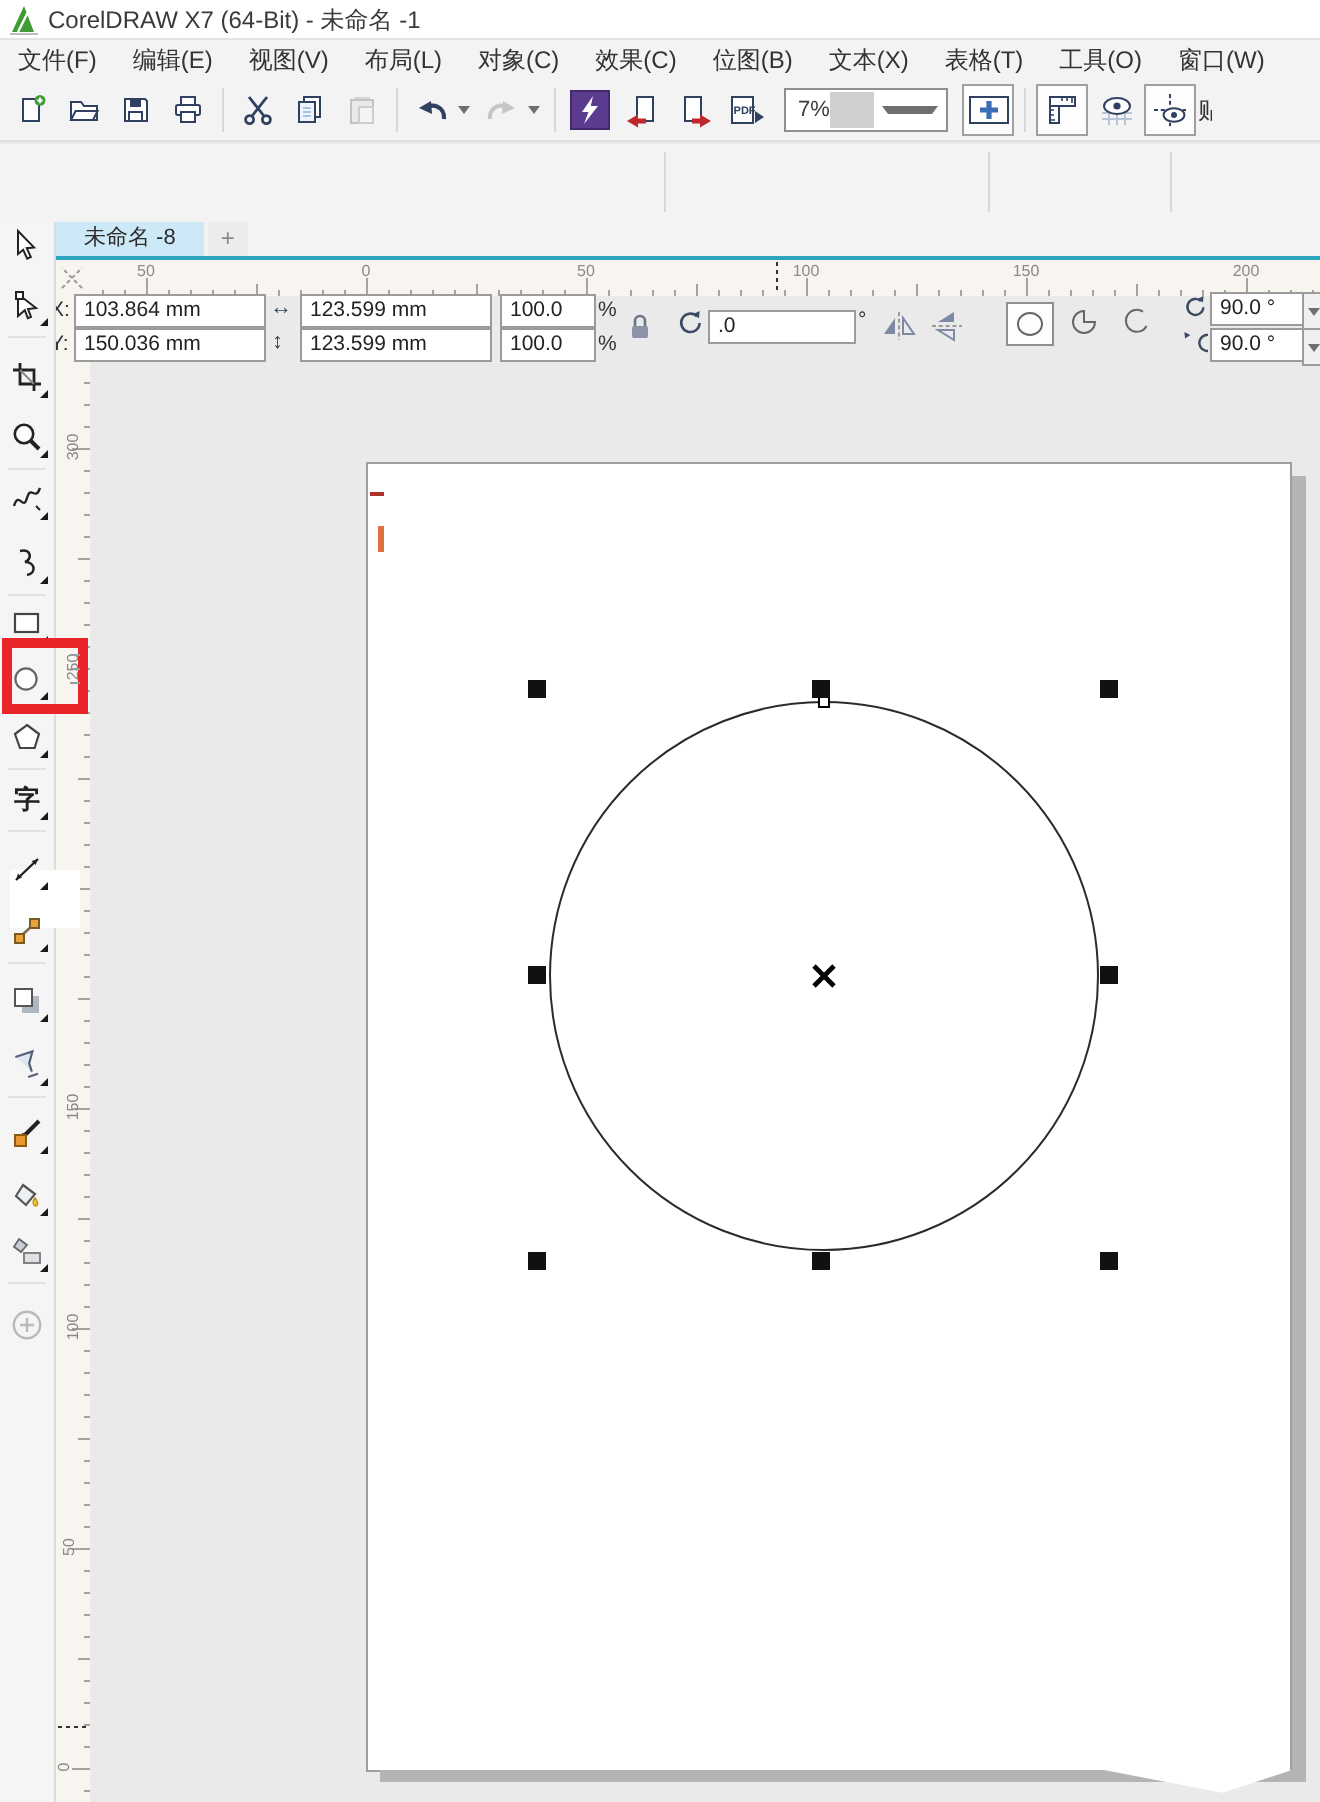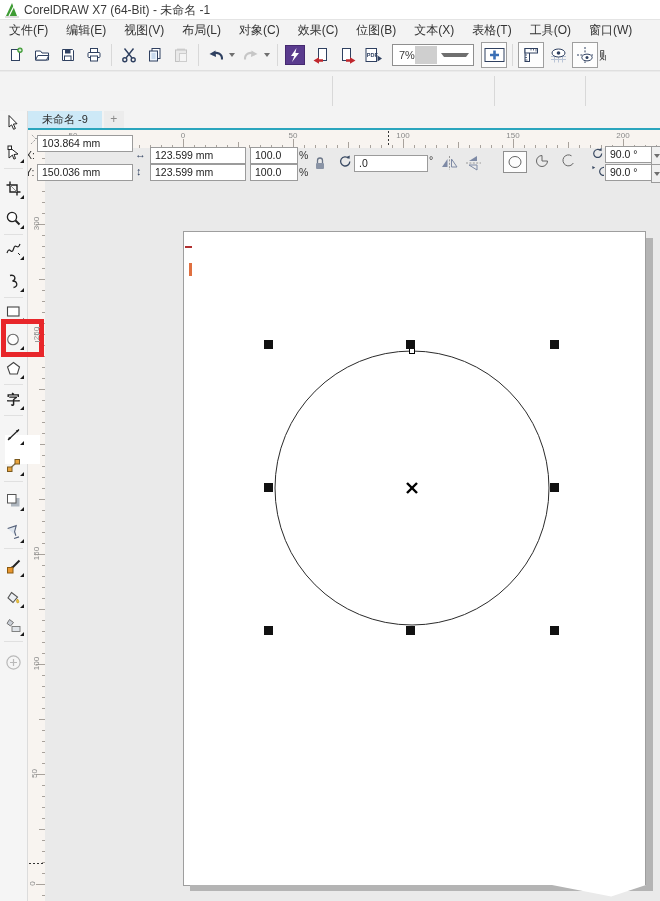--- a/index.html
+++ b/index.html
@@ -539,21 +539,21 @@
       <i></i>
       <i></i>
       <i></i>
       <i class="c"></i>
       <i></i>
       <i></i>
       <i></i>
       <i></i>
     </div>
   <span class="plabel" style="left:25px;top:77px;">X:</span>
-  <span class="pfield" style="left:37px;top:63px;width:90px;">103.864 mm</span>
+  <span class="pfield" style="left:37px;top:75px;width:90px;">103.864 mm</span>
   <span class="plabel" style="left:25px;top:94px;">Y:</span>
   <span class="pfield" style="left:37px;top:92px;width:90px;">150.036 mm</span>
   <span class="plabel" style="left:135px;top:76px;font-size:11px;color:#2f4060;">↔</span>
   <span class="pfield" style="left:150px;top:75px;width:90px;">123.599 mm</span>
   <span class="plabel" style="left:136px;top:93px;font-size:11px;color:#2f4060;">↕</span>
   <span class="pfield" style="left:150px;top:92px;width:90px;">123.599 mm</span>
   <span class="pfield" style="left:250px;top:75px;width:42px;">100.0</span>
   <span class="plabel" style="left:299px;top:77px;">%</span>
   <span class="pfield" style="left:250px;top:92px;width:42px;">100.0</span>
   <span class="plabel" style="left:299px;top:94px;">%</span>
@@ -619,21 +619,21 @@
         <path d="M2.2 1l.3 3.3 2.7-1.8z" fill="#3a4a63"></path>
       </svg>
   </span>
   <span class="pfield" style="left:605px;top:92px;width:42px;">90.0 °</span>
   <span class="pbtn" style="left:651px;top:92px;width:12px;height:17px;border:1px solid #9b9b9b;background:#f0f0f0;">
       <span class="caret"></span>
     </span>
 </div>
 
 <div class="abs docbar chrome">
-  <span class="doc-tab">未命名 -9</span>
+  <span class="doc-tab">未命名 -8</span>
   <span class="newtab">+</span>
 </div>
 <div class="abs tabline chrome"></div>
 
 <div class="red-border abs"></div>
 <div class="red-dash abs" style="top: 327px;"></div>
 <div class="red-dash abs" style="top: 334px;"></div>
 <div class="red-dash abs" style="top: 341px;"></div>
 
 </body></html>

